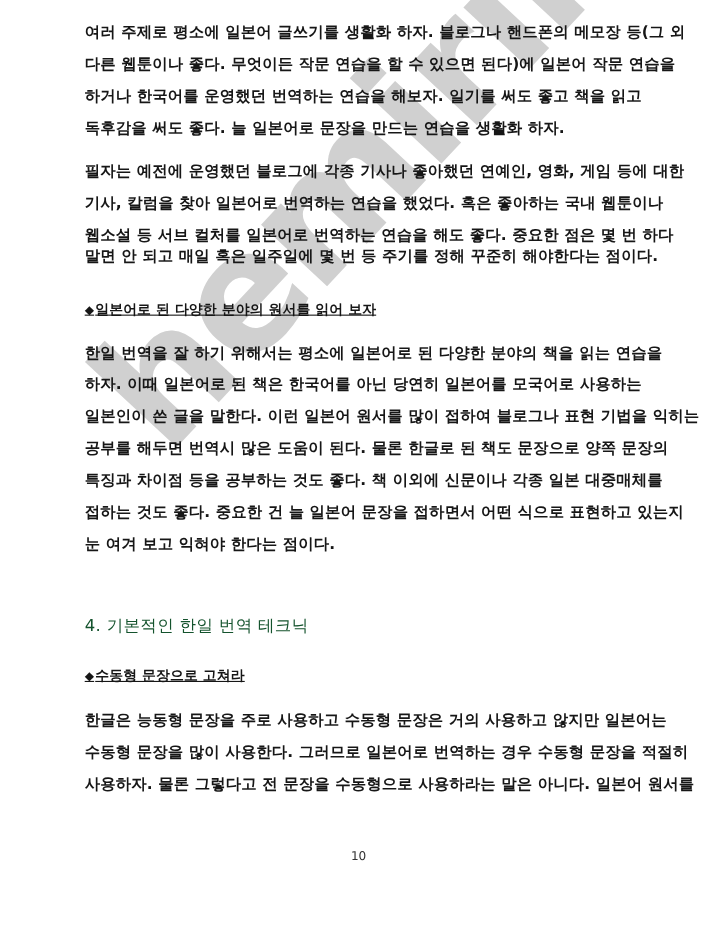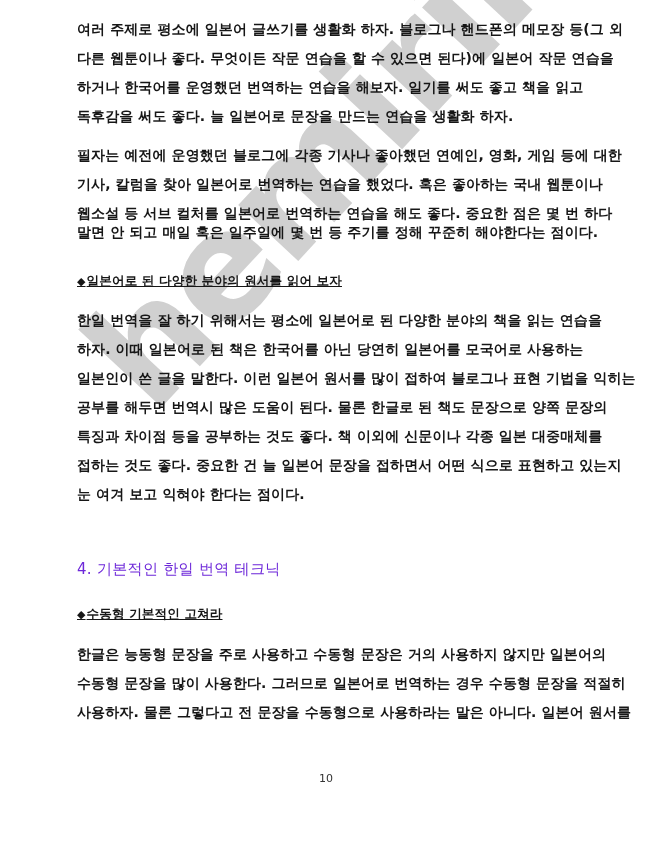--- a/index.html
+++ b/index.html
@@ -58,21 +58,21 @@
       font-size: 12.6px;
       font-weight: bold;
       text-decoration: underline;
     }
     .section-title {
       position: absolute;
       left: 0;
       white-space: nowrap;
       font-size: 15px;
       font-weight: normal;
-      color: #6d28d9;
+      color: #14532d;
       letter-spacing: 0.3px;
     }
     .diamond {
       font-size: 11px;
       margin-right: 1px;
     }
     .page-number {
       position: absolute;
       left: 0;
       width: 652px;
@@ -116,25 +116,25 @@
       <div class="line" style="top:370px">일본인이 쓴 글을 말한다. 이런 일본어 원서를 많이 접하여 블로그나 표현 기법을 익히는</div>
       <div class="line" style="top:399px">공부를 해두면 번역시 많은 도움이 된다. 물론 한글로 된 책도 문장으로 양쪽 문장의</div>
       <div class="line" style="top:428px">특징과 차이점 등을 공부하는 것도 좋다. 책 이외에 신문이나 각종 일본 대중매체를</div>
       <div class="line" style="top:457px">접하는 것도 좋다. 중요한 건 늘 일본어 문장을 접하면서 어떤 식으로 표현하고 있는지</div>
       <div class="line" style="top:486px">눈 여겨 보고 익혀야 한다는 점이다.</div>
     </div>
 
     <div class="section-title" style="top:560px">4. 기본적인 한일 번역 테크닉</div>
 
     <div class="line subhead" style="top:606px">
-      <span class="diamond">◆</span><span>수동형 기본적인 고쳐라</span>
+      <span class="diamond">◆</span><span>수동형 문장으로 고쳐라</span>
     </div>
 
     <div>
-      <div class="line" style="top:646px">한글은 능동형 문장을 주로 사용하고 수동형 문장은 거의 사용하지 않지만 일본어의</div>
+      <div class="line" style="top:646px">한글은 능동형 문장을 주로 사용하고 수동형 문장은 거의 사용하고 않지만 일본어는</div>
       <div class="line" style="top:675px">수동형 문장을 많이 사용한다. 그러므로 일본어로 번역하는 경우 수동형 문장을 적절히</div>
       <div class="line" style="top:704px">사용하자. 물론 그렇다고 전 문장을 수동형으로 사용하라는 말은 아니다. 일본어 원서를</div>
     </div>
 
   </div>
 
   <div class="page-number">10</div>
 </div>
 
 </body></html>

